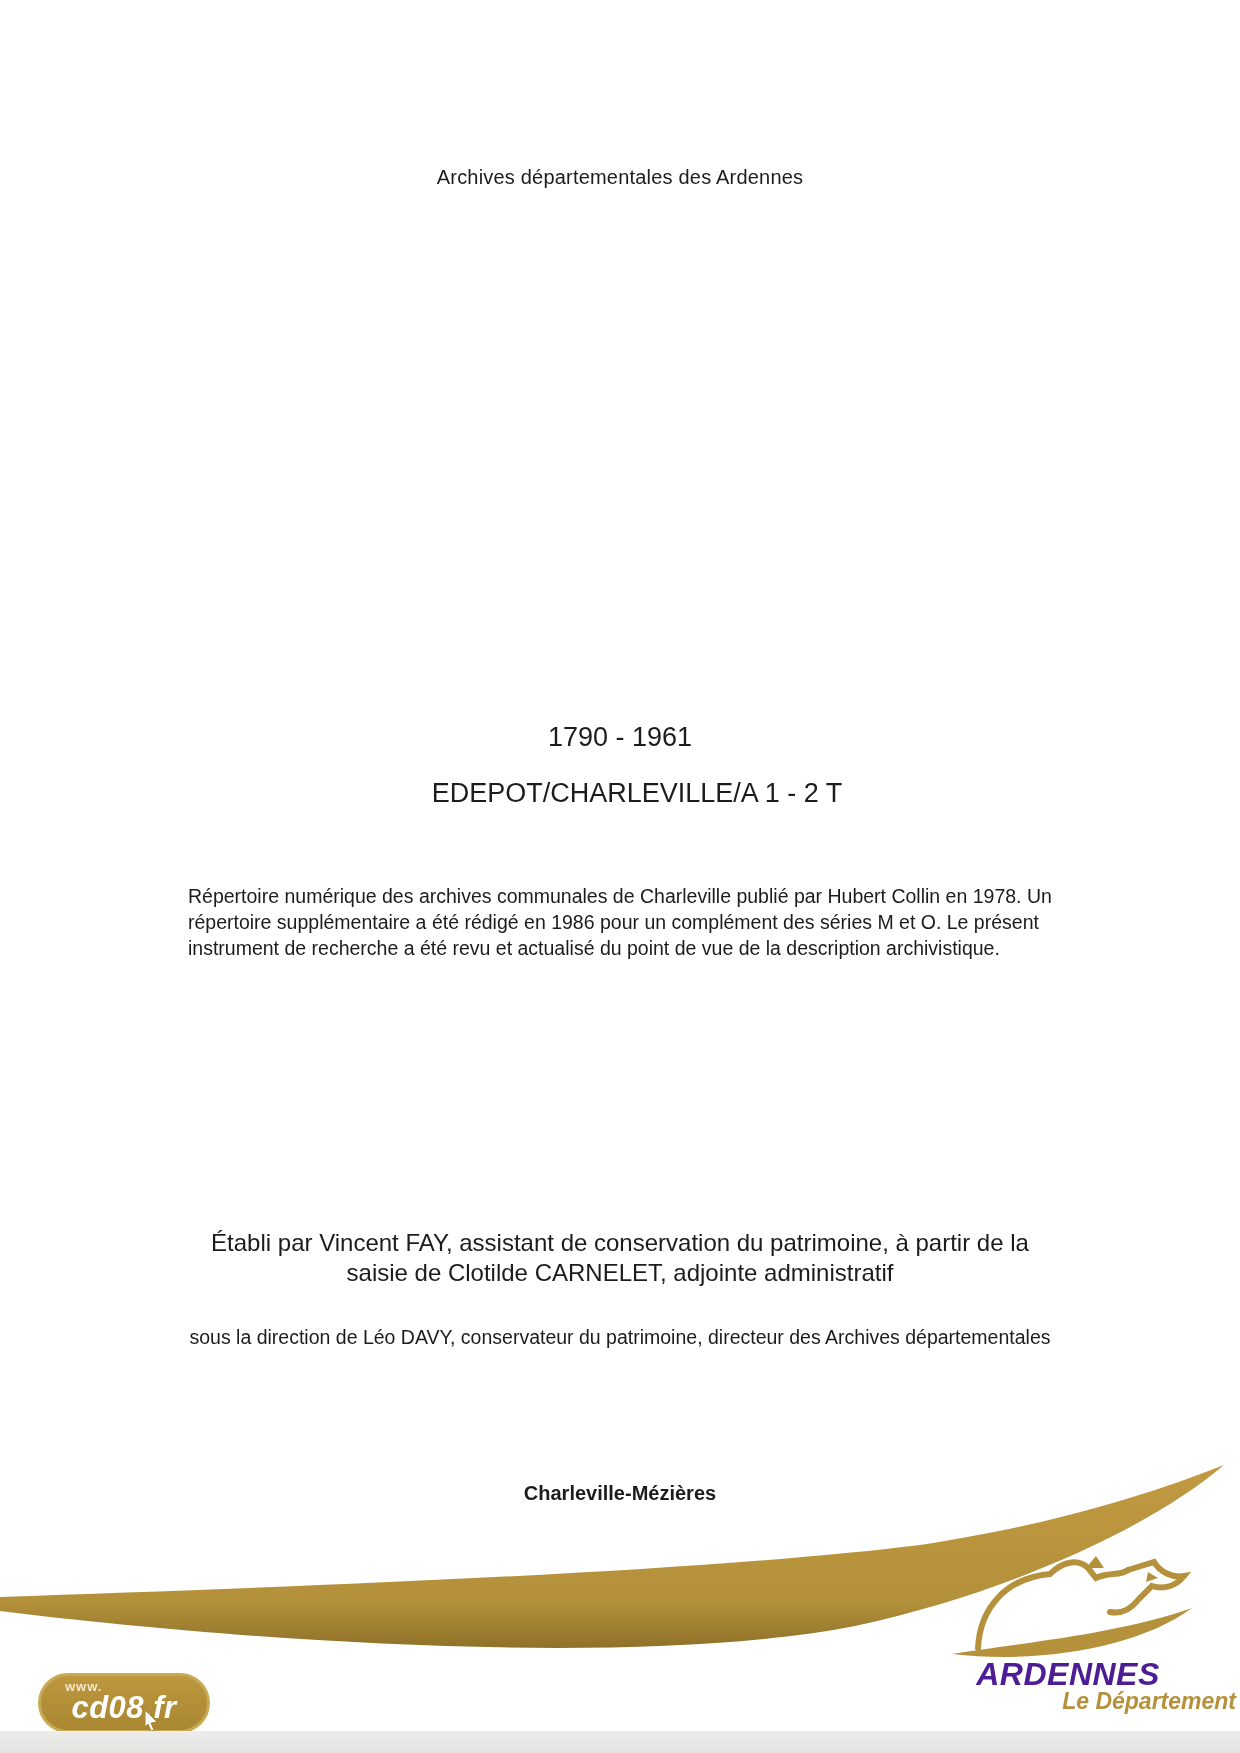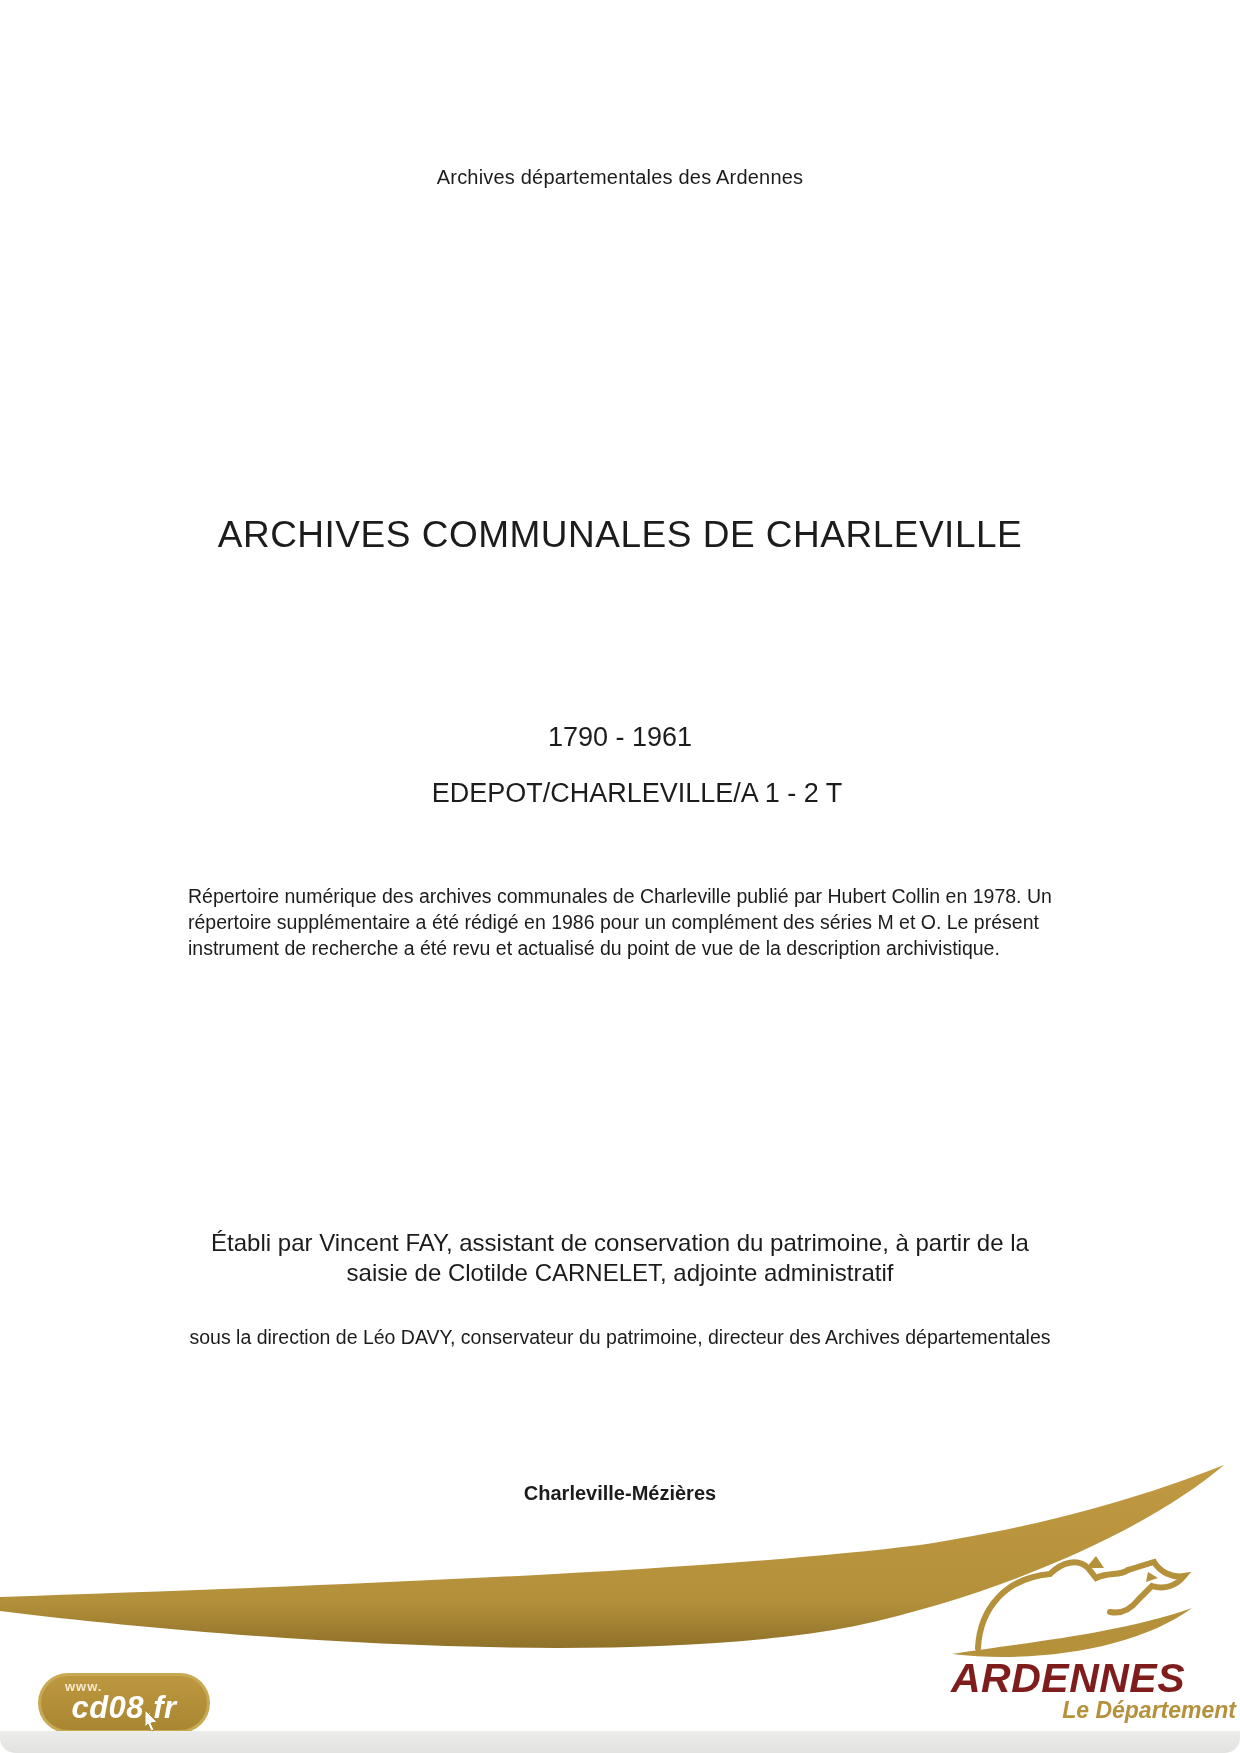--- a/index.html
+++ b/index.html
@@ -8,21 +8,20 @@
     font-family: "Liberation Sans", sans-serif;
     color: #1c1c1c;
   }
   .page {
     position: relative;
     width: 1240px;
     height: 1753px;
     margin: 0 auto;
     background: #ffffff;
     overflow: hidden;
-    border-radius: 15px;
   }
   .centered { position: absolute; left: 0; width: 100%; text-align: center; }
 
   .institution {
     top: 166px;
     font-size: 20px;
     letter-spacing: 0.2px;
   }
   .main-title {
     top: 514px;
@@ -149,45 +148,44 @@
   .ardennes-logo {
     position: absolute;
     left: 900px;
     top: 1552px;
     width: 336px;
     text-align: center;
   }
   .boar-svg { display: block; margin: 0 auto; }
   .ardennes-name {
     margin-top: -6px;
-    font-size: 41px;
-    font-weight: 700;
-    font-style: italic;
-    color: #7f1d1d;
+    font-size: 32px;
+    font-weight: 700;
+    font-style: italic;
+    color: #4c1d95;
     letter-spacing: 0.5px;
     line-height: 1;
     text-align: center;
   }
   .ardennes-sub {
     margin-top: -2px;
     font-size: 23px;
     font-weight: 700;
     font-style: italic;
     color: #b5913c;
     text-align: right;
   }
 </style>
 </head>
 <body>
 
 <div class="page">
 
   <div class="centered institution">Archives départementales des Ardennes</div>
 
-  <div class="centered main-title">ARCHIVES COMMUNALES DE CHARLEVILLE</div>
 
   <div class="centered date-range">1790 - 1961</div>
 
   <div class="centered reference">EDEPOT/CHARLEVILLE/A 1 - 2 T</div>
 
   <div class="description">Répertoire numérique des archives communales de Charleville publié par Hubert Collin en 1978. Un répertoire supplémentaire a été rédigé en 1986 pour un complément des séries M et O. Le présent instrument de recherche a été revu et actualisé du point de vue de la description archivistique.</div>
 
   <div class="credits-1">Établi par Vincent FAY, assistant de conservation du patrimoine, à partir de la saisie de Clotilde CARNELET, adjointe administratif</div>
 
   <div class="credits-2">sous la direction de Léo DAVY, conservateur du patrimoine, directeur des Archives départementales</div>

